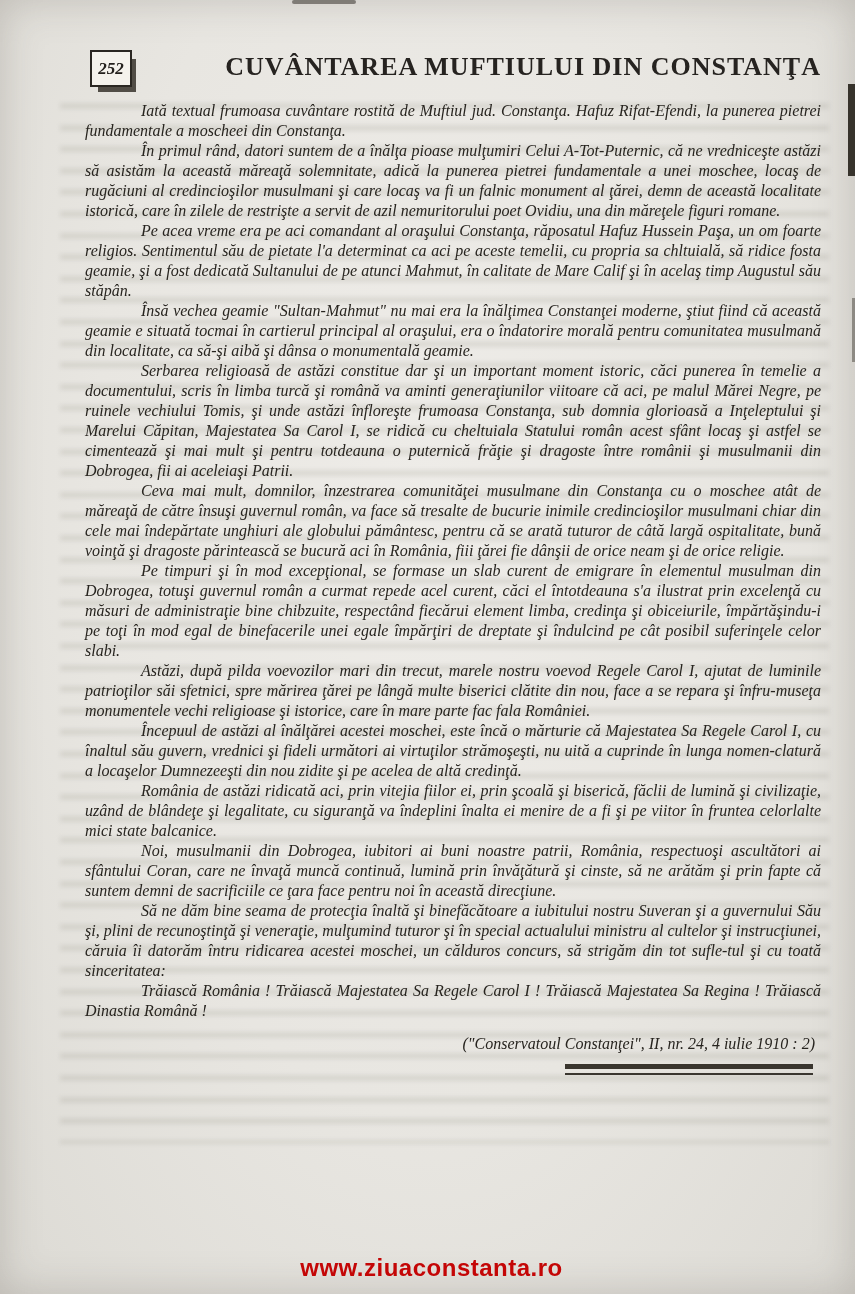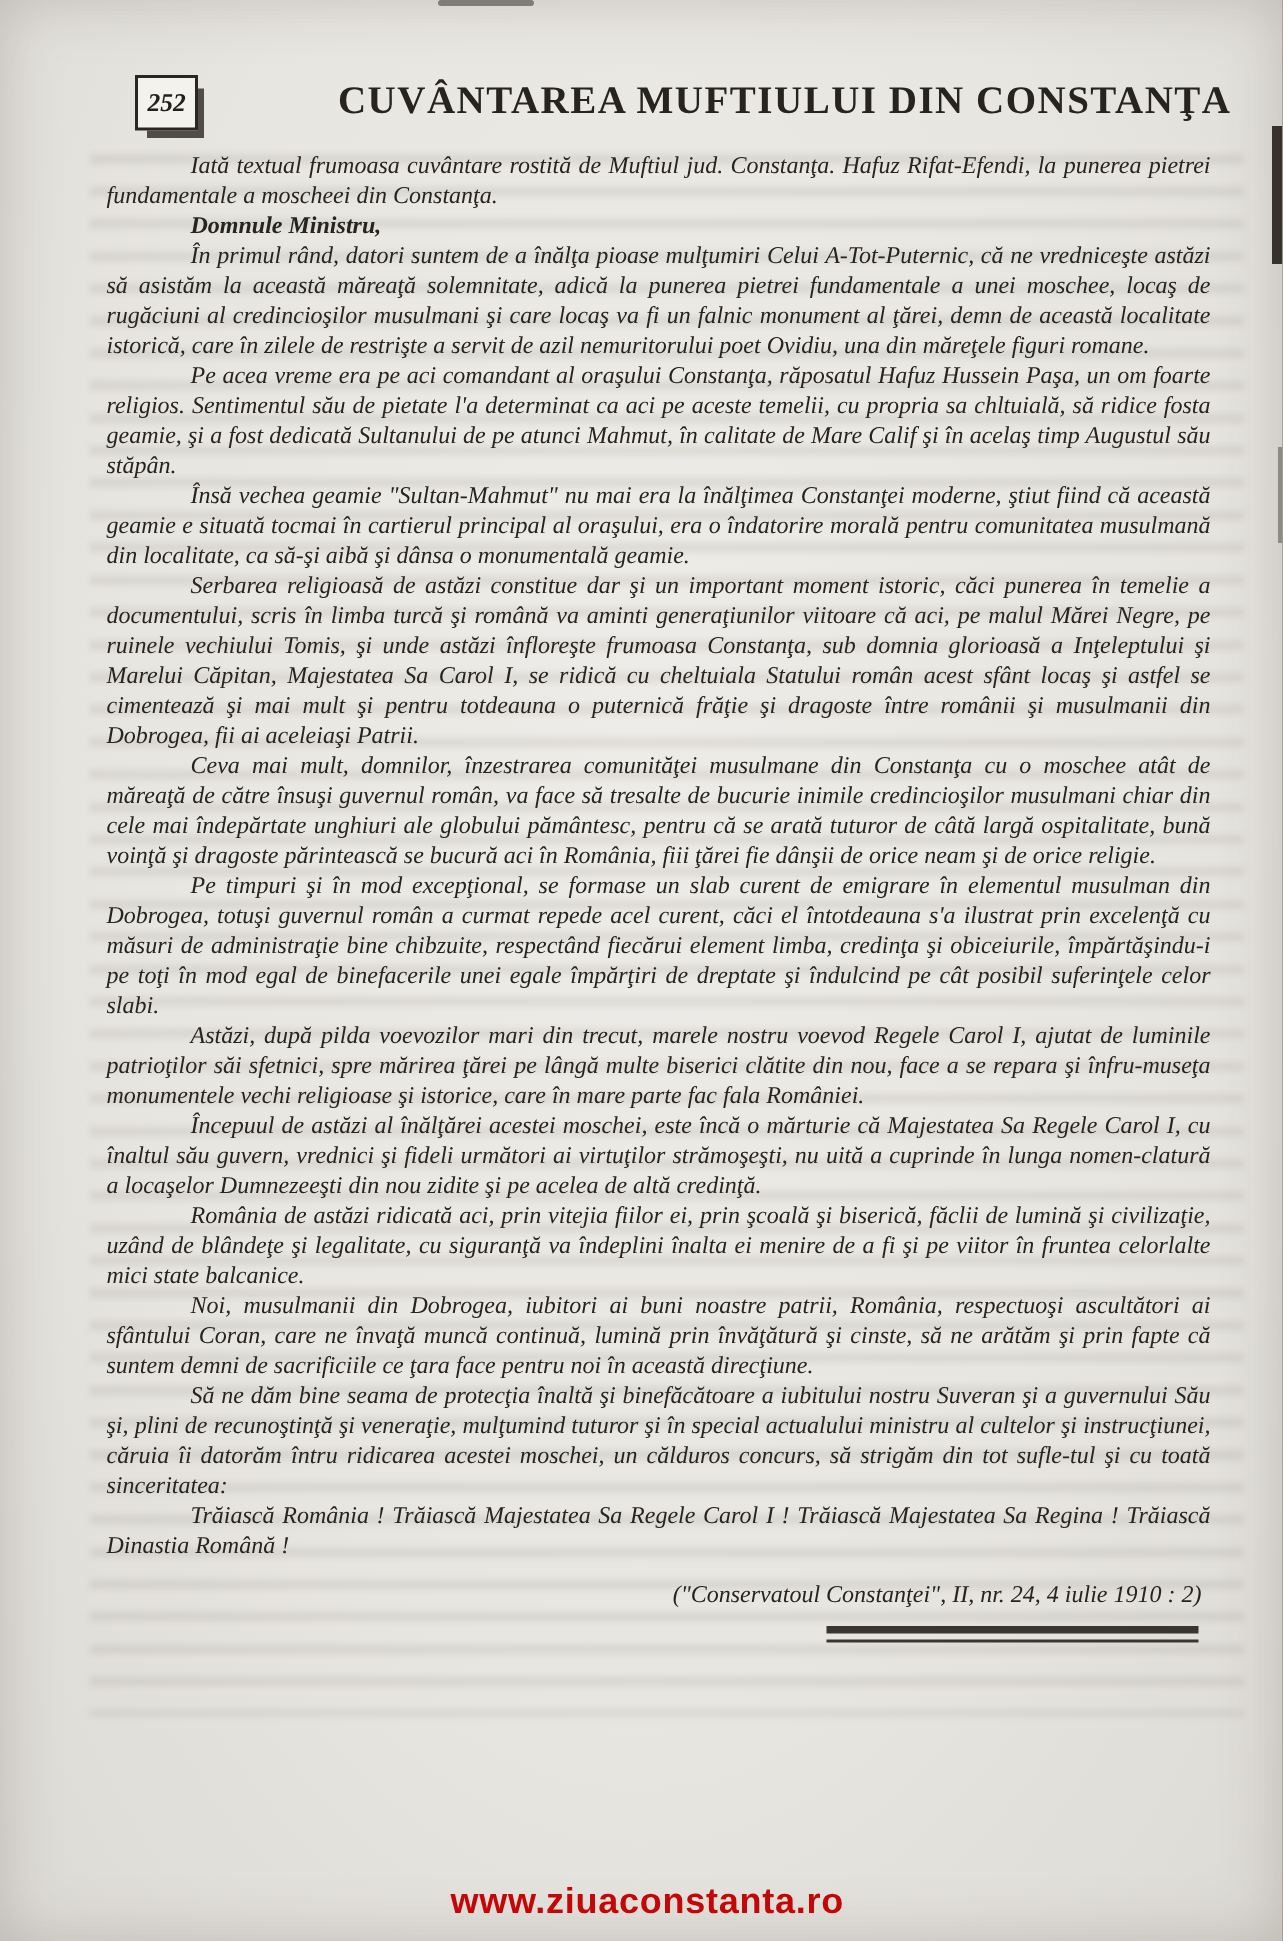--- a/index.html
+++ b/index.html
@@ -31,21 +31,21 @@
     font-weight:bold; font-style:italic; font-size:17px; color:#23201c;text-align:right;
   }
 
   .title {
     position:absolute; top:52px; left:85px; width:736px; margin:0;
     text-align:right; font-weight:bold; font-size:26px; letter-spacing:1px; color:#262320;
     z-index:1;
   }
 
   .speech {
-    position:absolute; top:101px; left:71px; width:736px; z-index:1;
+    position:absolute; top:101px; left:85px; width:736px; z-index:1;
     color:#27241f; font-style:italic; font-size:16px; line-height:20px;
     text-align:justify;
   }
   .speech p { margin:0; }
   .intro { text-indent:56px; }
   .salutation p { font-weight:bold; text-indent:56px; text-align:left; }
   .para { text-indent:56px; }
   .citation { text-align:right; margin:13px 6px 0 0 !important; }
   .end-rule {
     width:248px; height:4px; margin:10px 8px 0 auto;
@@ -74,21 +74,20 @@
   <div class="badge">
     <div class="badge-shadow"></div>
     <div class="badge-face">252</div>
   </div>
 
   <h1 class="title">CUVÂNTAREA MUFTIULUI DIN CONSTANŢA</h1>
 
   <div class="speech">
     <p class="intro">Iată textual frumoasa cuvântare rostită de Muftiul jud. Constanţa. Hafuz Rifat-Efendi, la punerea pietrei fundamentale a moscheei din Constanţa.</p>
     <div class="salutation">
-      <p>Domnule Ministru,</p>
     </div>
     <div id="paragraphs">
         <p class="para">În primul rând, datori suntem de a înălţa pioase mulţumiri Celui A-Tot-Puternic, că ne vredniceşte astăzi să asistăm la această măreaţă solemnitate, adică la punerea pietrei fundamentale a unei moschee, locaş de rugăciuni al credincioşilor musulmani şi care locaş va fi un falnic monument al ţărei, demn de această localitate istorică, care în zilele de restrişte a servit de azil nemuritorului poet Ovidiu, una din măreţele figuri romane.</p>
         <p class="para">Pe acea vreme era pe aci comandant al oraşului Constanţa, răposatul Hafuz Hussein Paşa, un om foarte religios. Sentimentul său de pietate l'a determinat ca aci pe aceste temelii, cu propria sa chltuială, să ridice fosta geamie, şi a fost dedicată Sultanului de pe atunci Mahmut, în calitate de Mare Calif şi în acelaş timp Augustul său stăpân.</p>
         <p class="para">Însă vechea geamie "Sultan-Mahmut" nu mai era la înălţimea Constanţei moderne, ştiut fiind că această geamie e situată tocmai în cartierul principal al oraşului, era o îndatorire morală pentru comunitatea musulmană din localitate, ca să-şi aibă şi dânsa o monumentală geamie.</p>
         <p class="para">Serbarea religioasă de astăzi constitue dar şi un important moment istoric, căci punerea în temelie a documentului, scris în limba turcă şi română va aminti generaţiunilor viitoare că aci, pe malul Mărei Negre, pe ruinele vechiului Tomis, şi unde astăzi înfloreşte frumoasa Constanţa, sub domnia glorioasă a Inţeleptului şi Marelui Căpitan, Majestatea Sa Carol I, se ridică cu cheltuiala Statului român acest sfânt locaş şi astfel se cimentează şi mai mult şi pentru totdeauna o puternică frăţie şi dragoste între românii şi musulmanii din Dobrogea, fii ai aceleiaşi Patrii.</p>
         <p class="para">Ceva mai mult, domnilor, înzestrarea comunităţei musulmane din Constanţa cu o moschee atât de măreaţă de către însuşi guvernul român, va face să tresalte de bucurie inimile credincioşilor musulmani chiar din cele mai îndepărtate unghiuri ale globului pământesc, pentru că se arată tuturor de câtă largă ospitalitate, bună voinţă şi dragoste părintească se bucură aci în România, fiii ţărei fie dânşii de orice neam şi de orice religie.</p>
         <p class="para">Pe timpuri şi în mod excepţional, se formase un slab curent de emigrare în elementul musulman din Dobrogea, totuşi guvernul român a curmat repede acel curent, căci el întotdeauna s'a ilustrat prin excelenţă cu măsuri de administraţie bine chibzuite, respectând fiecărui element limba, credinţa şi obiceiurile, împărtăşindu-i pe toţi în mod egal de binefacerile unei egale împărţiri de dreptate şi îndulcind pe cât posibil suferinţele celor slabi.</p>
         <p class="para">Astăzi, după pilda voevozilor mari din trecut, marele nostru voevod Regele Carol I, ajutat de luminile patrioţilor săi sfetnici, spre mărirea ţărei pe lângă multe biserici clătite din nou, face a se repara şi înfru-museţa monumentele vechi religioase şi istorice, care în mare parte fac fala României.</p>
         <p class="para">Începuul de astăzi al înălţărei acestei moschei, este încă o mărturie că Majestatea Sa Regele Carol I, cu înaltul său guvern, vrednici şi fideli următori ai virtuţilor strămoşeşti, nu uită a cuprinde în lunga nomen-clatură a locaşelor Dumnezeeşti din nou zidite şi pe acelea de altă credinţă.</p>

